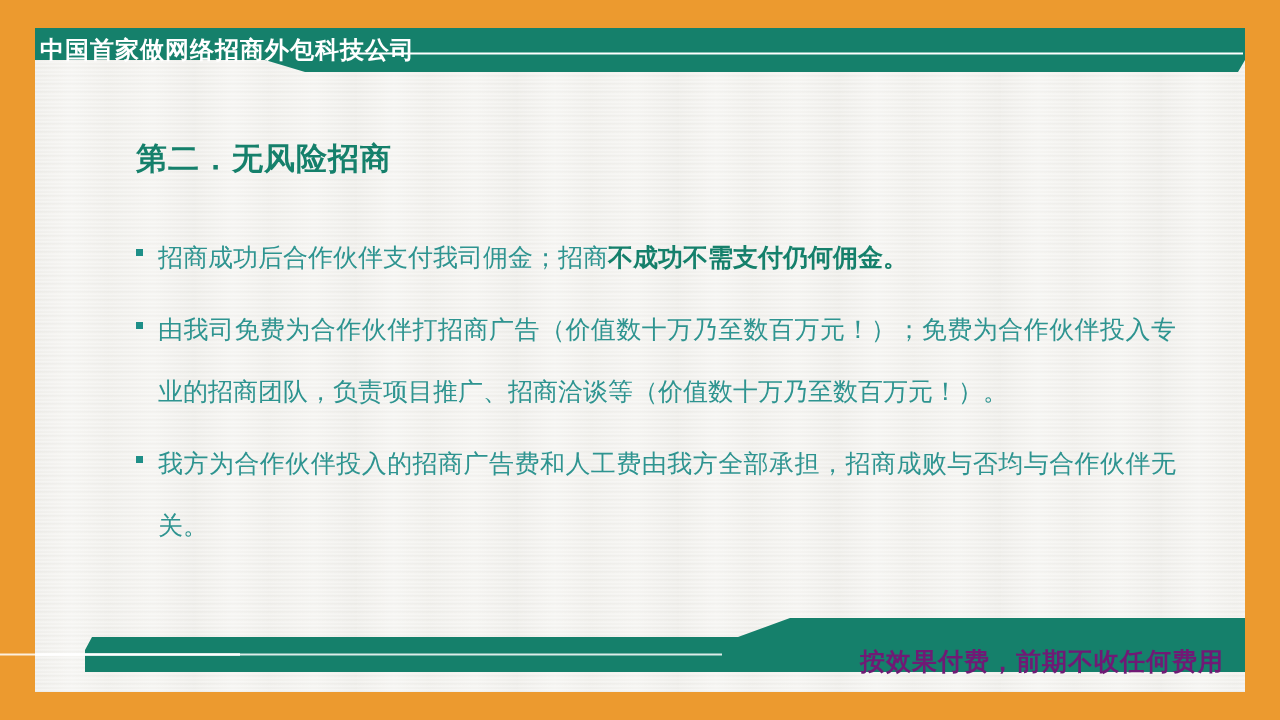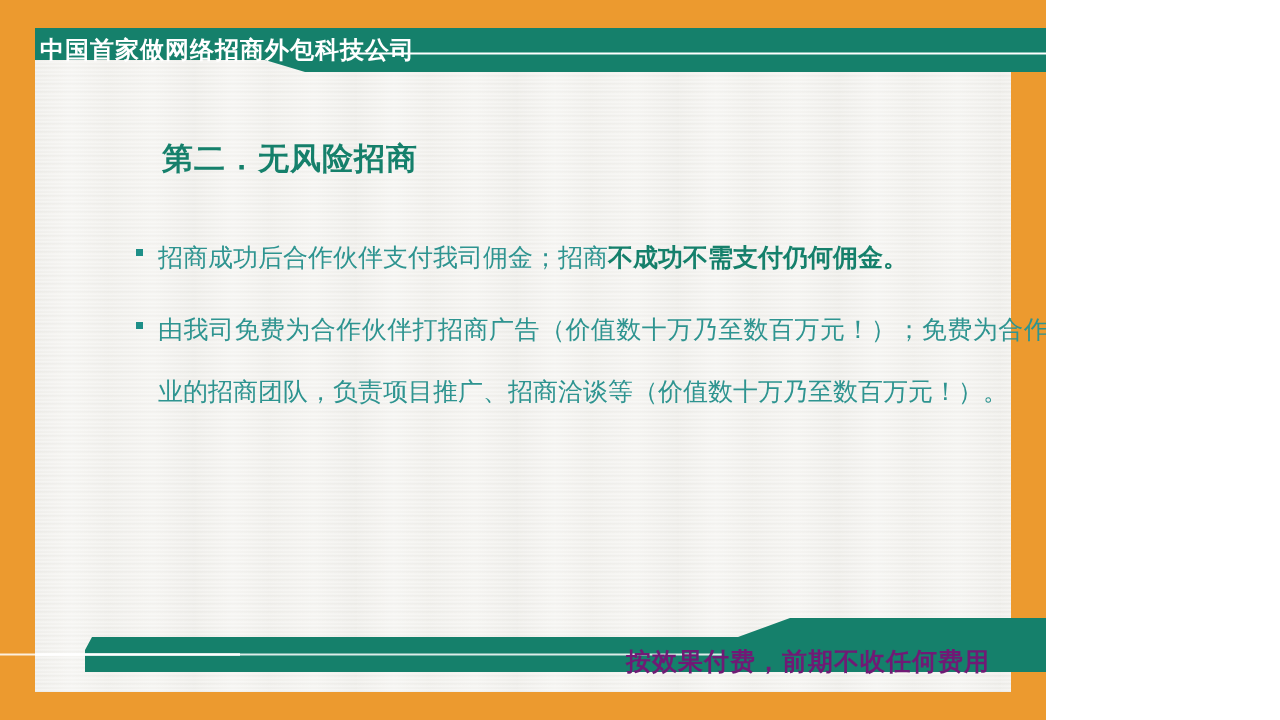--- a/index.html
+++ b/index.html
@@ -6,21 +6,21 @@
     margin: 0;
     padding: 0;
     background: #ffffff;
   }
   body {
     font-family: "Liberation Sans", sans-serif;
   }
 
   .slide {
     position: relative;
-    width: 1046px;
+    width: 1280px;
     height: 720px;
     overflow: hidden;
     background: #EC9A2F;
   }
 
   
   .canvas {
     position: absolute;
     left: 35px;
     top: 0px;
@@ -76,21 +76,20 @@
   .slide-title {
     position: absolute;
     left: 136px;
     top: 138px;
     font-family: "Liberation Sans", sans-serif;
     font-size: 31px;
     font-weight: bold;
     color: #15806B;
     letter-spacing: 1px;
     white-space: nowrap;
-    margin-left: 26px;
   }
 
   
   .body-list {
     position: absolute;
     left: 136px;
     top: 226px;
     width: 1040px;
   }
   .bullet-row {
@@ -194,20 +193,26 @@
       </div>
     </div>
 
     <div class="bullet-row">
       <div class="bullet-mark"><span></span></div>
       <div class="bullet-text">
         <span>由我司免费为合作伙伴打招商广告（价值数十万乃至数百万元！）；免费为合作伙伴投入专业的招商团队，负责项目推广、招商洽谈等（价值数十万乃至数百万元！）。</span>
       </div>
     </div>
 
+    <div class="bullet-row">
+      <div class="bullet-mark"><span></span></div>
+      <div class="bullet-text">
+        <span>我方为合作伙伴投入的招商广告费和人工费由我方全部承担，招商成败与否均与合作伙伴无关。</span>
+      </div>
+    </div>
 
   </div>
 
   <div class="footer-band">
     <svg width="1280" height="110" viewBox="0 0 1280 110" xmlns="http://www.w3.org/2000/svg">
       <path d="M92,27 L738,27 L790,8 L1245,8 L1245,62 L85,62 L85,40 Z" fill="#15806B"></path>
       <path d="M0,44.5 L722,44.5" stroke="#FFFFFF" stroke-width="2" fill="none" opacity="0.85"></path>
       <path d="M35,44.5 L240,44.5" stroke="#FFFFFF" stroke-width="2.5" fill="none"></path>
     </svg>
   </div>

